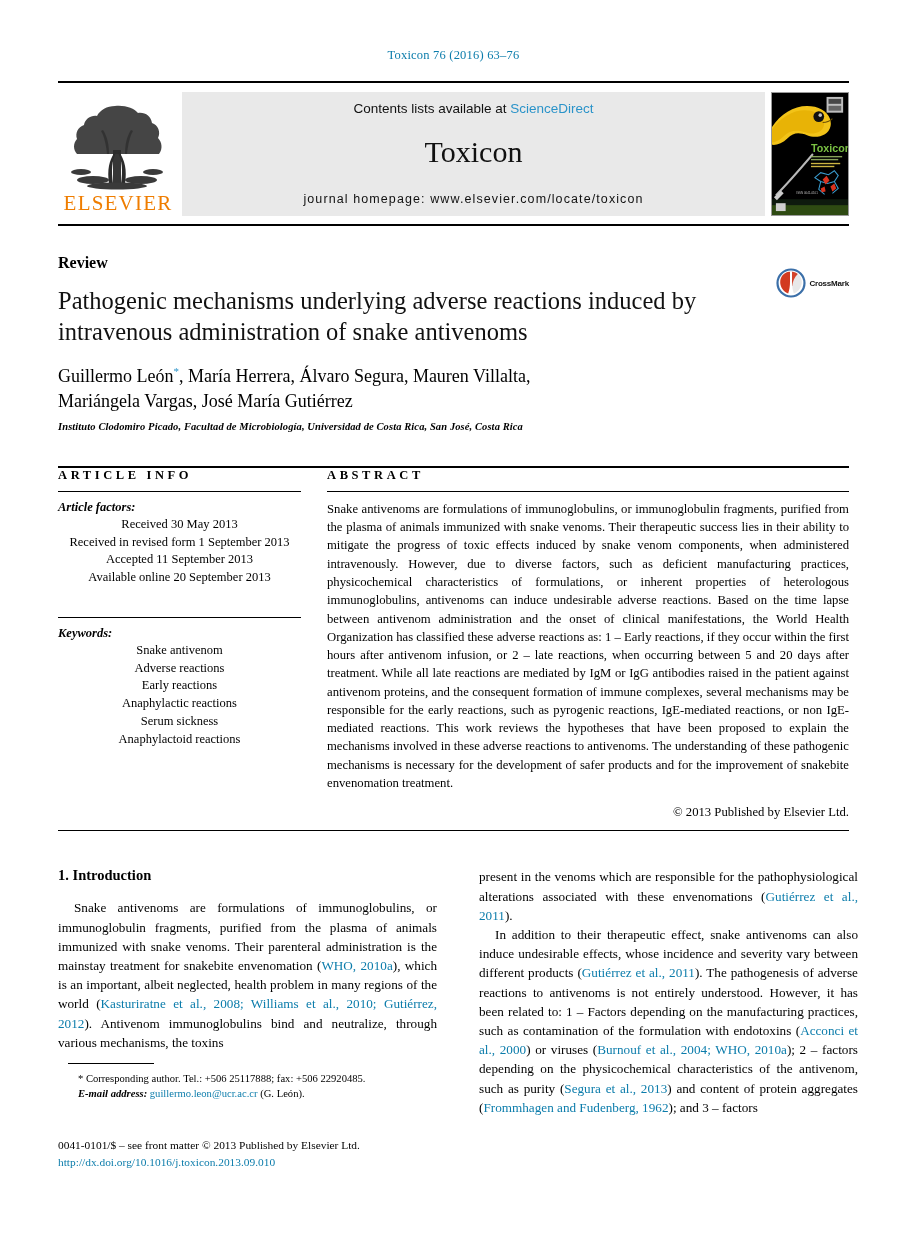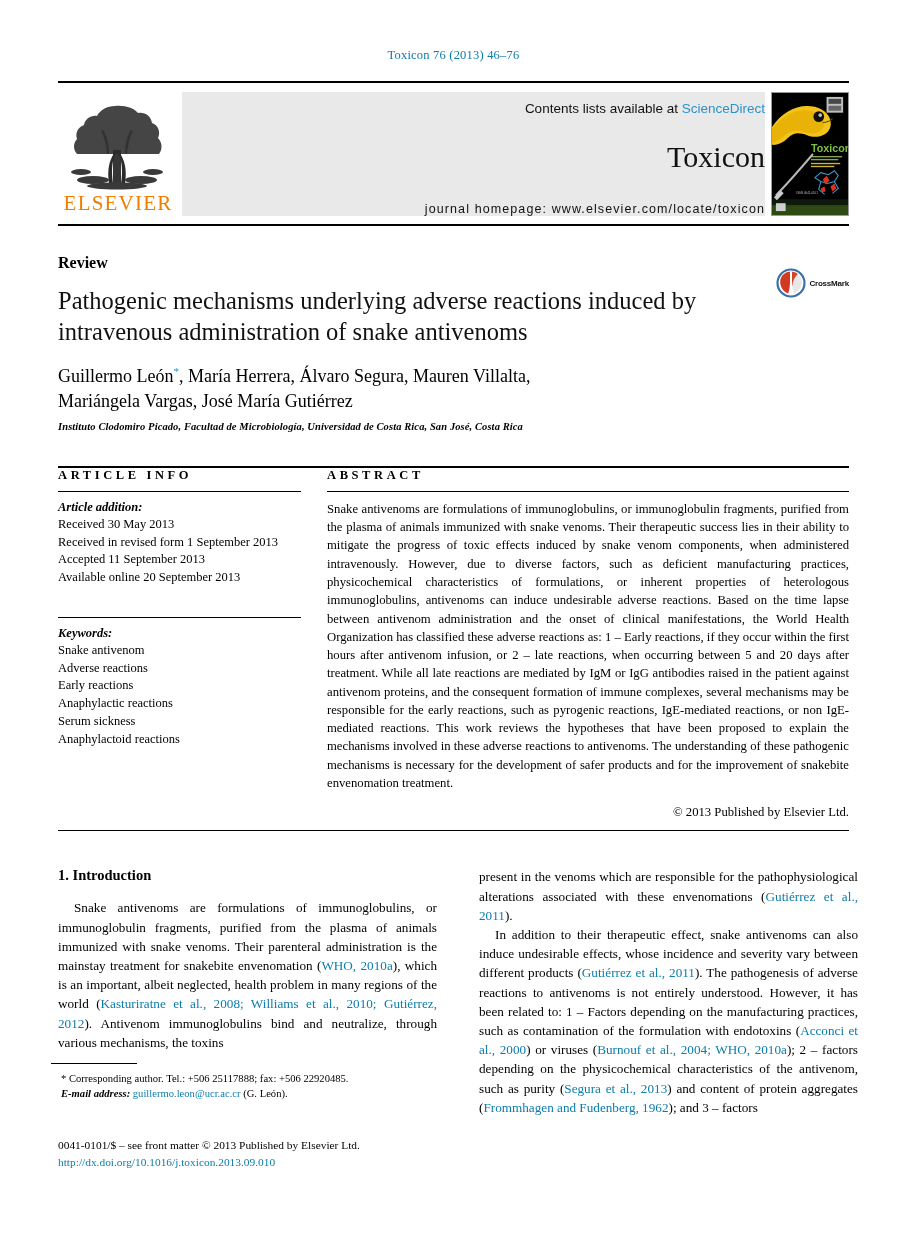--- a/index.html
+++ b/index.html
@@ -56,22 +56,22 @@
     margin-top: 1px;
   }
   .center-panel {
     flex: 1 1 auto;
     background: #e9e9e9;
     margin: 0 6px 0 4px;
     position: relative;
     display: flex;
     flex-direction: column;
     justify-content: space-between;
-    align-items: flex-end;
-    padding: 9px 0 0 0;
+    align-items: center;
+    padding: 9px 0 10px 0;
   }
   .contents-line {
     font-family: "Liberation Sans", sans-serif;
     font-size: 13.5px;
     color: #111;
   }
   .contents-line .sd { color: #2a93c9; }
   .journal-name {
     font-family: "Liberation Serif", serif;
     font-size: 30px;
@@ -170,20 +170,21 @@
     font-style: italic;
     font-weight: 700;
     font-size: 12.5px;
     margin: 0 0 1px 0;
   }
   .info-line {
     font-family: "Liberation Serif", serif;
     font-size: 12.5px;
     line-height: 1.42;
     margin: 0;
+    text-align: center;
   }
   .kw-block { margin-top: 30px; }
   .abs-text {
     font-family: "Liberation Serif", serif;
     font-size: 12.7px;
     line-height: 1.44;
     text-align: justify;
     margin: 0;
     hyphens: manual;
   }
@@ -220,21 +221,21 @@
     margin: 0;
     text-indent: 16px;
   }
   .p + .p { margin-top: 0; }
   .ref { color: #0b7cab; }
   a.ref { text-decoration: none; }
 
   
   .footnotes {
     position: absolute;
-    left: 51px;
+    left: 68px;
     top: 1063px;
     width: 379px;
   }
   .fn-rule {
     border-top: 1px solid #000;
     width: 86px;
     margin: 0 0 7px 0;
   }
   .fn {
     font-family: "Liberation Serif", serif;
@@ -253,21 +254,21 @@
     font-size: 11.4px;
     line-height: 1.5;
   }
   .imprint .doi { color: #0b7cab; }
 </style>
 </head>
 <body>
 
 <div class="page">
 
-  <div class="running-head">Toxicon 76 (2013) 46–76</div>
+  <div class="running-head">Toxicon 76 (2016) 63–76</div>
 
   <div class="masthead-wrap">
     <div class="masthead">
 
       <div class="elsevier-logo">
         <svg class="tree-svg" width="110" height="92" viewBox="0 0 110 92">
           <g fill="#2b2b2b">
             <path d="M52 6 C44 6 37 10 34 16 C28 15 22 19 21 25 C15 27 12 33 14 39 C10 43 10 50 14 54 L96 54 C100 49 99 42 95 38 C98 32 95 25 89 23 C88 16 82 12 75 13 C71 8 62 5 52 6 Z" opacity="0.88"></path>
             <path d="M50 50 L50 84 L58 84 L58 50 Z" opacity="0.95"></path>
             <path d="M52 52 C46 60 44 70 46 84 L50 84 C48 70 49 60 53 53 Z"></path>
@@ -365,21 +366,21 @@
         <path d="M15 3.5 C17.6 3.5 20 4.4 21.8 5.9 C18.5 9 16.6 13.4 16.2 18 L16 18 L16 3.6 Z" fill="#d23a20" opacity="0.95"></path>
       </svg>
       <span class="crossmark-label">CrossMark</span>
     </div>
   </div>
 
   <div class="info-abstract">
     <div class="col-info">
       <div class="sec-head">ARTICLE INFO</div>
       <div class="thin-rule"></div>
-      <div class="sub-ital">Article addition:</div>
+      <div class="sub-ital">Article factors:</div>
       <div class="info-line">Received 30 May 2013</div>
       <div class="info-line">Received in revised form 1 September 2013</div>
       <div class="info-line">Accepted 11 September 2013</div>
       <div class="info-line">Available online 20 September 2013</div>
 
       <div class="kw-block">
         <div class="thin-rule"></div>
         <div class="sub-ital">Keywords:</div>
         <div class="info-line">Snake antivenom</div>
         <div class="info-line">Adverse reactions</div>

